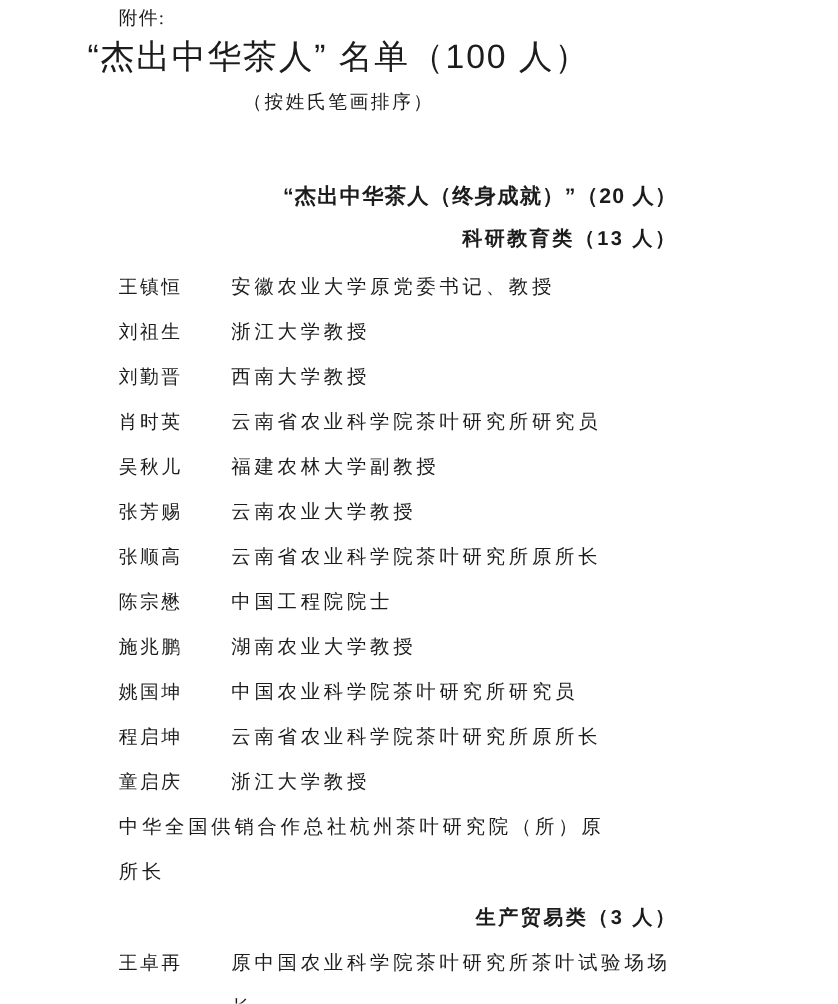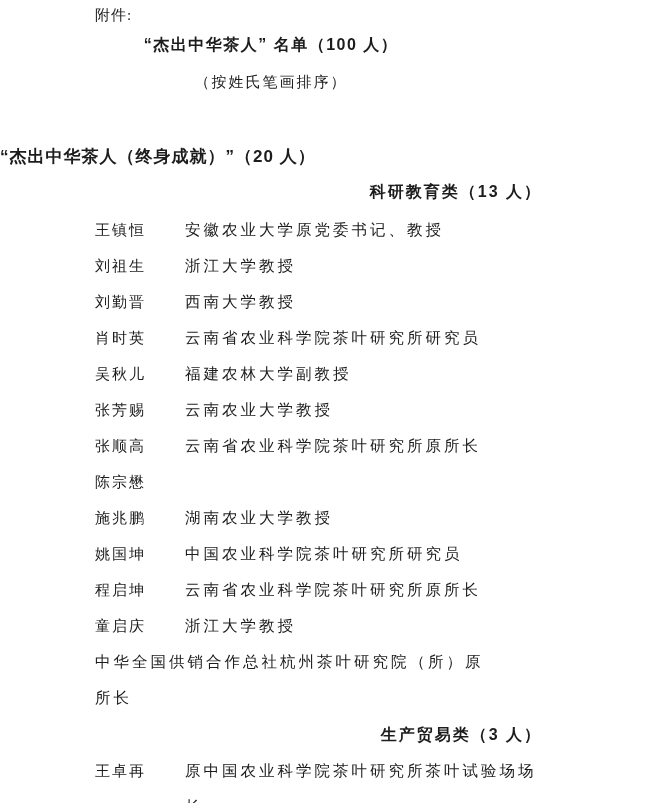--- a/index.html
+++ b/index.html
@@ -19,35 +19,35 @@
   .attachment {
     margin: 6px 0 0 95px;
     font-size: 15px;
     line-height: 18px;
     letter-spacing: 1px;
   }
   .title {
     margin: 6px 0 0 0;
     text-align: center;
     font-family: "Liberation Sans", sans-serif;
-    font-size: 16px;
-    font-weight: bold;
+    font-size: 27px;
+    font-weight: normal;
     line-height: 30px;
     letter-spacing: 1.5px;
   }
   .subtitle {
     margin-top: 11px;
     text-align: center;
     font-size: 15px;
     line-height: 22px;
     letter-spacing: 2px;
   }
   .group-heading {
     margin-top: 51px;
-    text-align: left;
+    text-align: right;
     font-family: "Liberation Sans", sans-serif;
     font-size: 17px;
     font-weight: bold;
     line-height: 26px;
     letter-spacing: 1px;
   }
   .section-heading {
     margin-top: 9px;
     text-align: right;
     font-family: "Liberation Sans", sans-serif;
@@ -122,20 +122,21 @@
     <div class="entry">
       <span class="name">张芳赐</span>
       <span class="desc">云南农业大学教授</span>
     </div>
     <div class="entry">
       <span class="name">张顺高</span>
       <span class="desc">云南省农业科学院茶叶研究所原所长</span>
     </div>
     <div class="entry">
       <span class="name">陈宗懋</span>
+      <span class="desc">中国工程院院士</span>
     </div>
     <div class="entry">
       <span class="name">施兆鹏</span>
       <span class="desc">湖南农业大学教授</span>
     </div>
     <div class="entry">
       <span class="name">姚国坤</span>
       <span class="desc">中国农业科学院茶叶研究所研究员</span>
     </div>
     <div class="entry">

